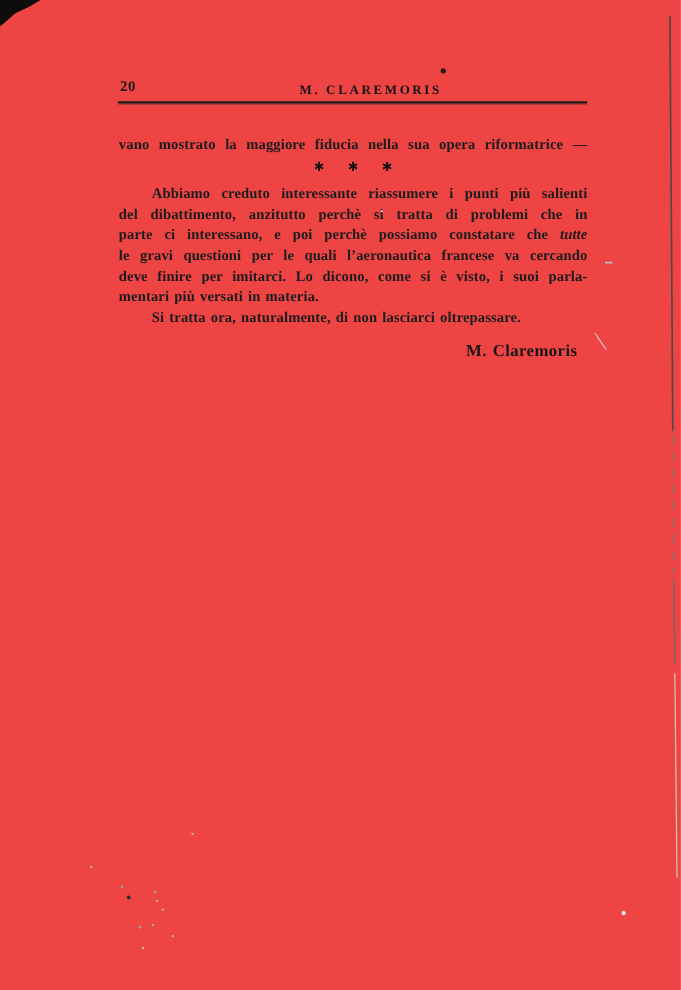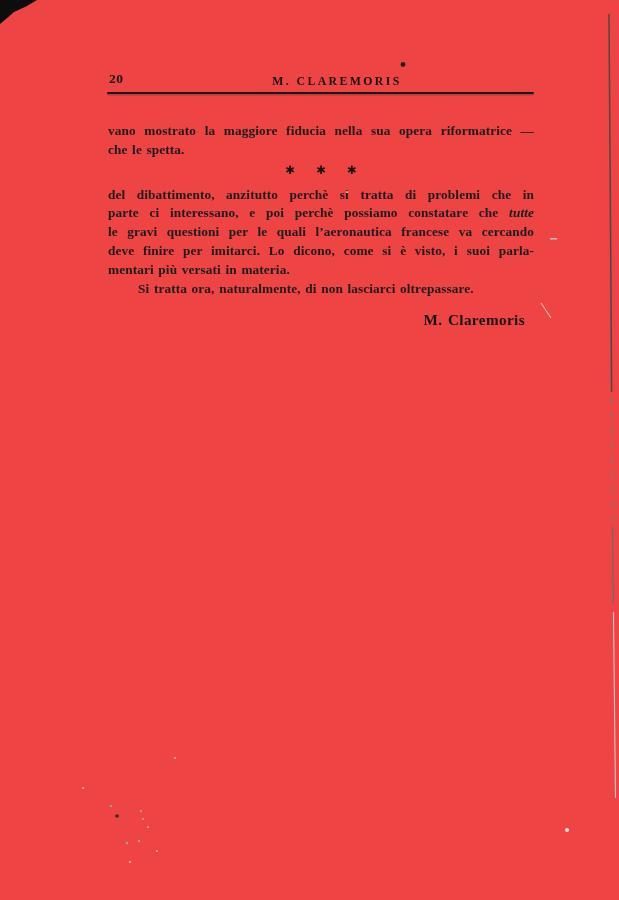--- a/index.html
+++ b/index.html
@@ -54,26 +54,26 @@
   <div class="header">
     <span class="pagenum">20</span>
     <span class="runtitle">M. CLAREMORIS</span>
   </div>
   <div class="rule"></div>
 
   <div class="bodytext">
     <div id="mount-top">
         <div>
           <div class="line j"><span>vano mostrato la maggiore fiducia nella sua opera riformatrice —</span></div>
-          <div class="line"><span>che le spetta.</span></div>
         </div>
       </div>
     <div class="sep">✱ ✱ ✱</div>
     <div id="mount-bottom">
         <div>
+          <div class="line j indent"><span>Abbiamo creduto interessante riassumere i punti più salienti</span></div>
           <div class="line j"><span>del dibattimento, anzitutto perchè si tratta di problemi che in</span></div>
           <div class="line j"><span>parte ci interessano, e poi perchè possiamo constatare che </span><em>tutte</em></div>
           <div class="line j"><span>le gravi questioni per le quali l’aeronautica francese va cercando</span></div>
           <div class="line j"><span>deve finire per imitarci. Lo dicono, come si è visto, i suoi parla-</span></div>
           <div class="line"><span>mentari più versati in materia.</span></div>
         </div>
         <div>
           <div class="line indent"><span>Si tratta ora, naturalmente, di non lasciarci oltrepassare.</span></div>
         </div>
       </div>

